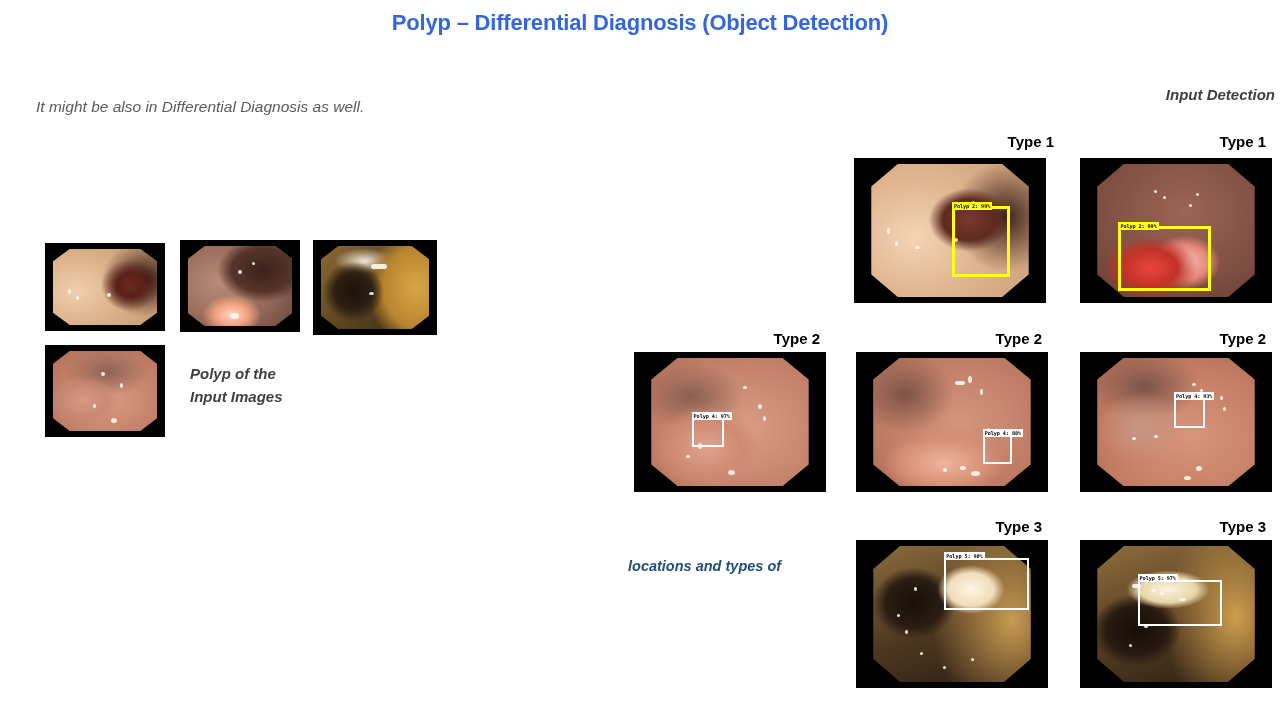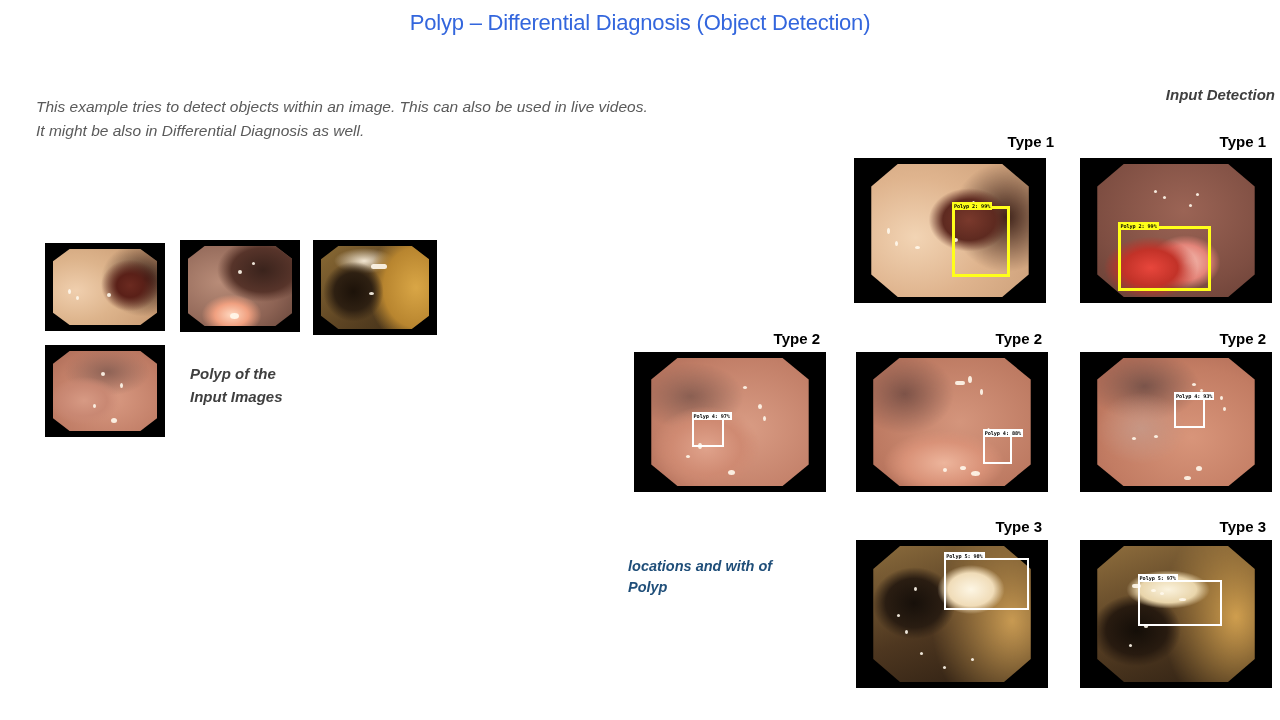--- a/index.html
+++ b/index.html
@@ -14,21 +14,21 @@
   }
 
   
   .slide-title {
     position: absolute;
     top: 10px;
     left: 0;
     width: 1280px;
     text-align: center;
     font-size: 22px;
-    font-weight: normal;
+    font-weight: bold;
     color: #3366DD;
     letter-spacing: -0.2px;
   }
 
   
   .description {
     position: absolute;
     top: 95px;
     left: 36px;
     width: 690px;
@@ -186,21 +186,20 @@
       linear-gradient(160deg, #8f6e3d 0%, #513a21 55%, #2d1f12 100%); }
 
   .spec { position: absolute; background: #fff8ec; border-radius: 50%; opacity: .9; }
 </style>
 </head>
 <body>
 
 <div class="slide-title">Polyp – Differential Diagnosis (Object Detection)</div>
 
 <div class="description">
-  <div>This example tries to detect objects within an image. This can also be used in live videos.</div>
   <div>It might be also in Differential  Diagnosis as well.</div>
 </div>
 
 <div class="obj-det-header">Input Detection</div>
 
 <div class="input-thumb" style="left:45px; top:243px; width:120px; height:88px;">
   <div class="endo tex-a">
     <div class="spec" style="left:14%; top:52%; width:3px; height:5px;"></div>
     <div class="spec" style="left:22%; top:62%; width:3px; height:4px;"></div>
     <div class="spec" style="left:52%; top:58%; width:4px; height:4px;"></div>
@@ -230,22 +229,21 @@
     <div class="spec" style="left:56%; top:84%; width:6px; height:5px;"></div>
   </div>
 </div>
 
 <div class="input-caption">
   <div>Polyp of the</div>
   <div>Input Images</div>
 </div>
 
 <div class="pred-caption">
-  <div>locations and with of</div>
-  <div>Polyp</div>
+  <div>locations and types of</div>
 </div>
 
 <div class="det-panel" style="left:836px; top:133px; width:218px; height:190px;">
   <div class="det-title">Type 1</div>
   <div class="plot-area" style="left:18px; top:25px; width:192px; height:145px;">
     <div class="plot-img tex-e" style="left:9%; top:4%; width:82%; height:92%;">
       <div class="spec" style="left:10%; top:48%; width:3px; height:6px;"></div>
       <div class="spec" style="left:15%; top:58%; width:3px; height:5px;"></div>
       <div class="spec" style="left:28%; top:62%; width:5px; height:3px;"></div>
       <div class="spec" style="left:52%; top:56%; width:5px; height:4px;"></div>

